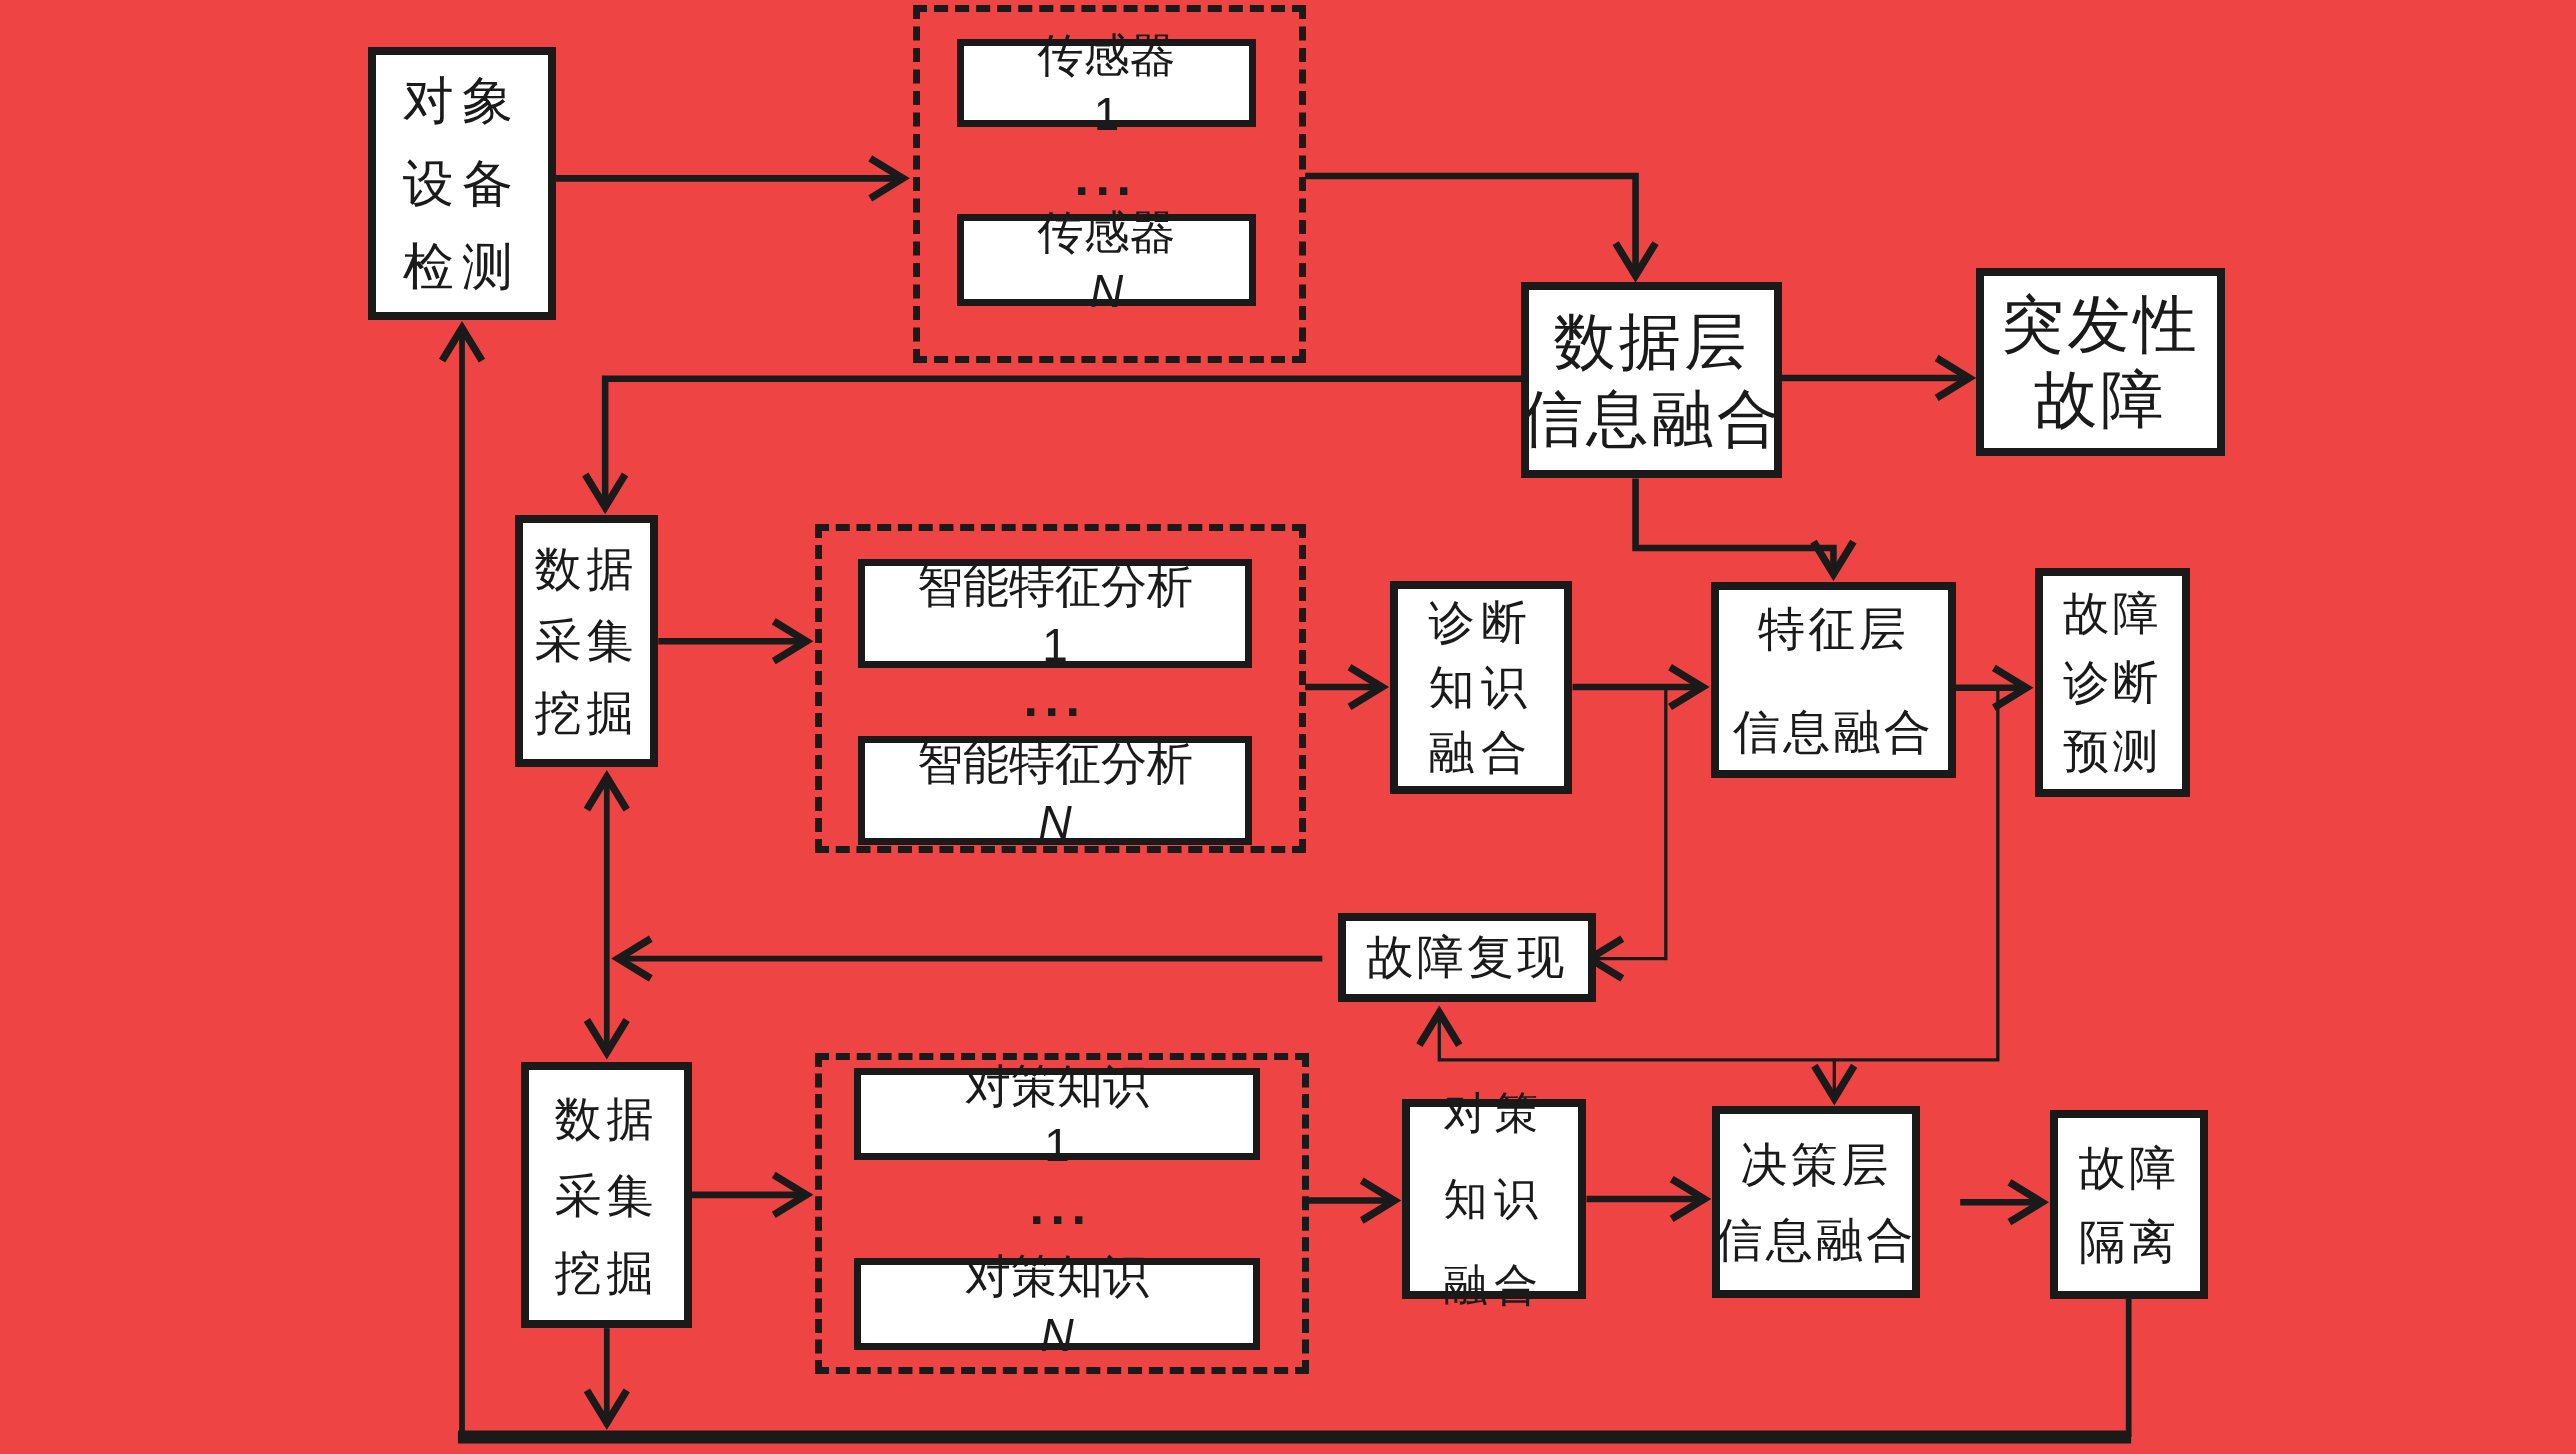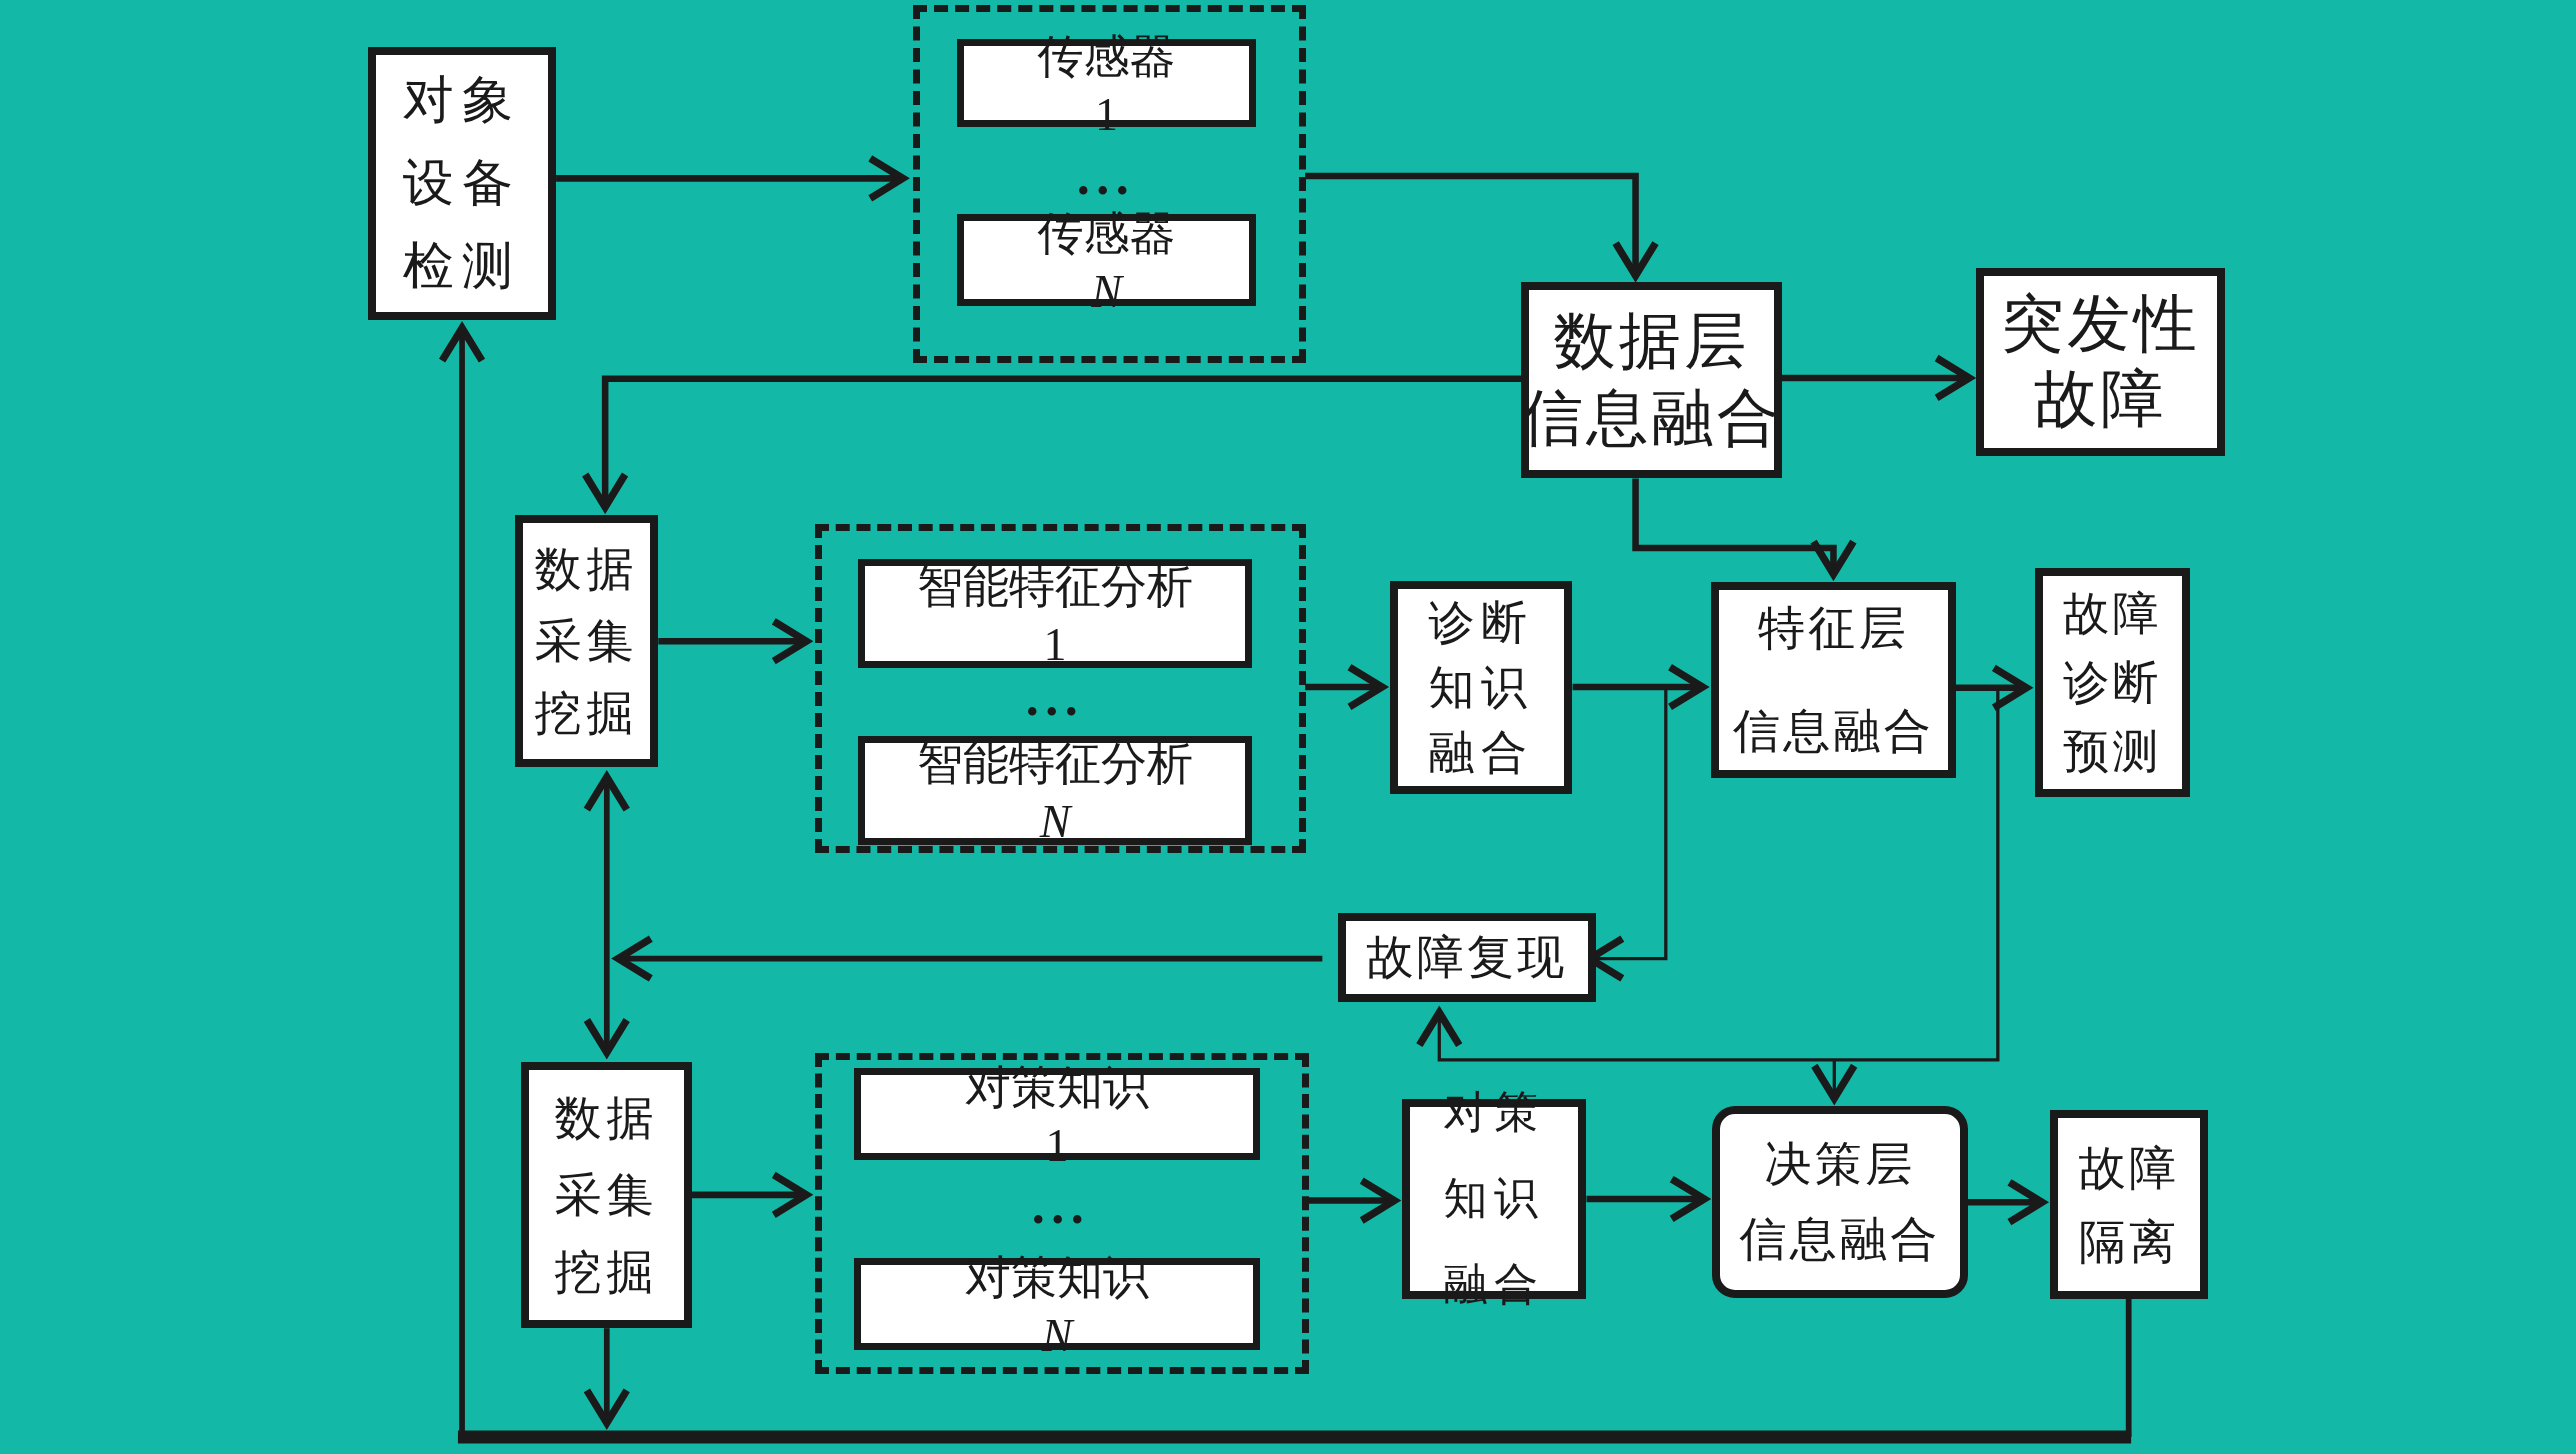--- a/index.html
+++ b/index.html
@@ -3,22 +3,22 @@
 <meta charset="utf-8">
 <style>
   html, body {
     margin: 0; padding: 0;
     background: #ffffff;
   }
   #diagram {
     position: relative;
     width: 2576px;
     height: 1455px;
-    background: #14b8a6;
-    font-family: Liberation Serif, serif;
+    background: #ef4444;
+    font-family: Liberation Sans, sans-serif;
     color: #1a1a1a;
     overflow: hidden;
   }
   #wires {
     position: absolute;
     left: 0; top: 0;
     width: 2576px; height: 1455px;
   }
   #wires path {
     fill: none;
@@ -220,21 +220,21 @@
         <span class="it">N</span>
       </span>
   </div>
 
   <div class="box" style="left:1402px; top:1099px; width:184px; height:200px; font-size:44px; line-height:62px; letter-spacing:6.5px;gap:24px;">
     <span>对策</span>
     <span>知识</span>
     <span>融合</span>
   </div>
 
-  <div class="box" style="left:1712px; top:1106px; width:256px; height:192px; font-size:47px; line-height:75px; letter-spacing:3.3px;border-radius:23px;">
+  <div class="box" style="left:1712px; top:1106px; width:208px; height:192px; font-size:47px; line-height:75px; letter-spacing:3.3px;">
     <span>决策层</span>
     <span>信息融合</span>
   </div>
 
   <div class="box" style="left:2050px; top:1110px; width:158px; height:189px; font-size:47px; line-height:74px; letter-spacing:3.3px;">
     <span>故障</span>
     <span>隔离</span>
   </div>
 
 </div>

